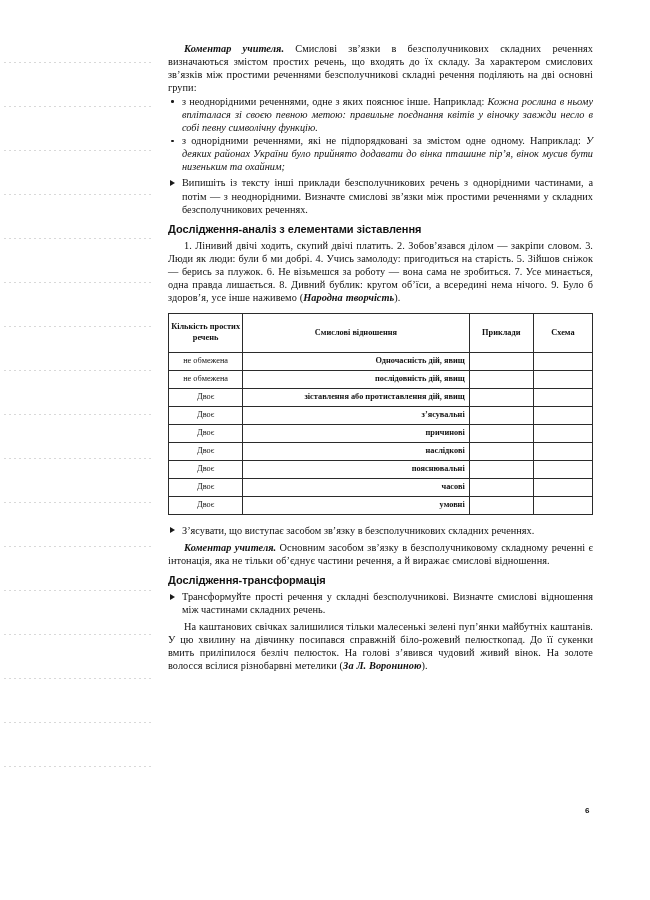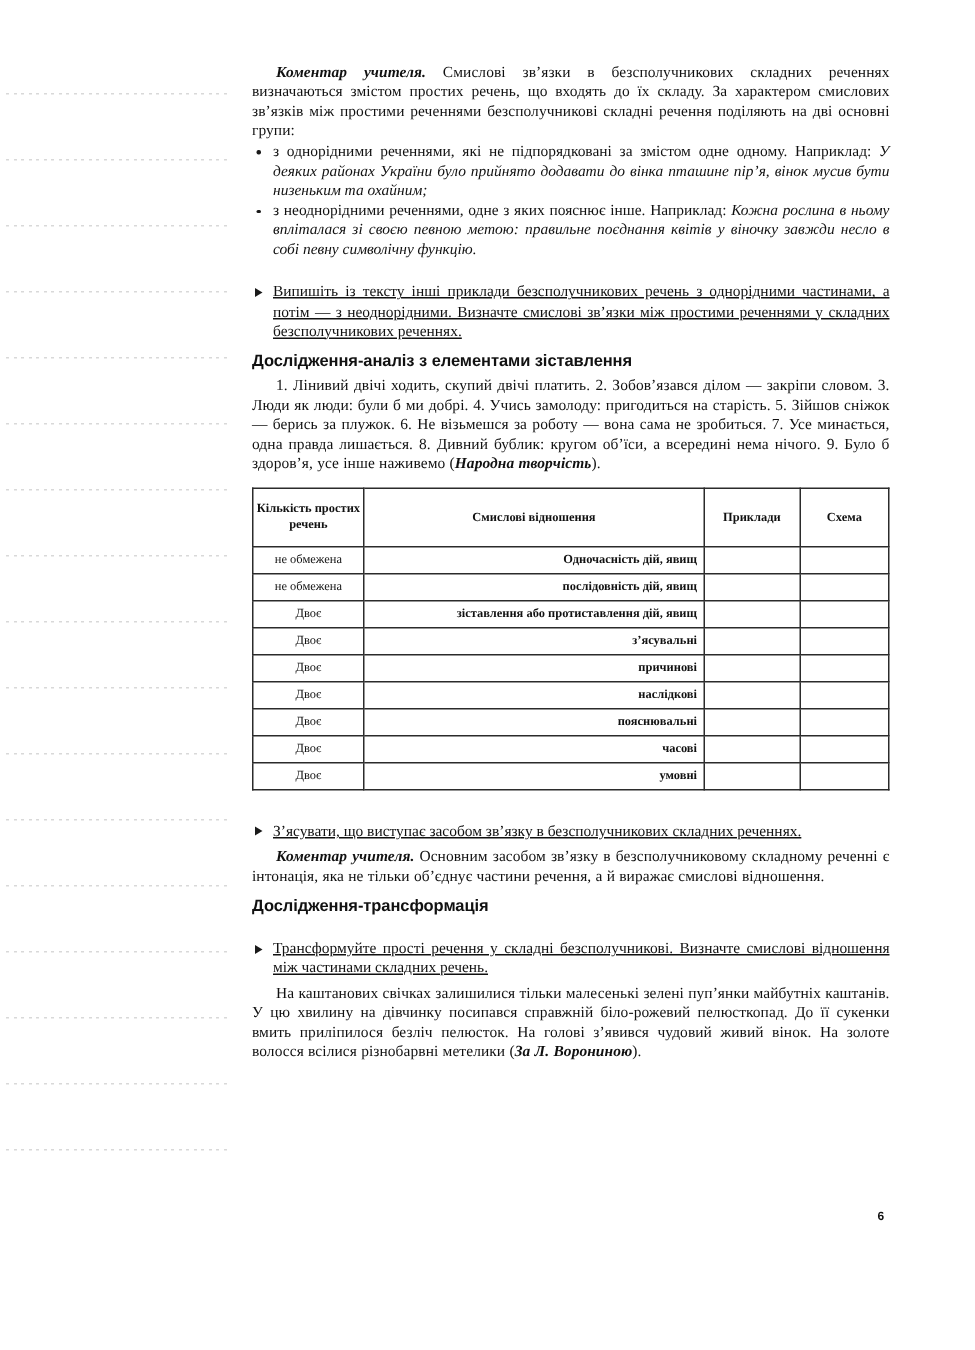--- a/index.html
+++ b/index.html
@@ -91,23 +91,22 @@
     left: 3px;
     top: 5.2px;
     width: 2.6px;
     height: 2.6px;
     border-radius: 50%;
     background: #1a1a1a;
   }
 
   ul.task-list {
     list-style: none;
-    margin: 15px 0 0 0;
+    margin: 3px 0 0 0;
     padding: 0;
-    text-decoration: underline;
   }
   ul.task-list > li {
     position: relative;
     padding-left: 14px;
     font-size: 10.3px;
     line-height: 13.05px;
     text-align: justify;
     margin-bottom: 1px;
   }
   ul.task-list > li .bullet-arrow {
@@ -196,24 +195,24 @@
   <div class="margin-rule" style="top:766px;"></div>
 </div>
 
 <div id="page">
   <div id="content">
 
     <p class="para"><span class="bi">Коментар учителя.</span><span> Смислові зв’язки в безсполучникових складних реченнях визначаються змістом простих речень, що входять до їх складу. За характером смислових зв’язків між простими реченнями безсполучникові складні речення поділяють на дві основні групи:</span></p>
 
     <ul class="dash-list">
       <li>
+        <span class="bullet-dot"></span><span>з неоднорідними реченнями, одне з яких пояснює інше. Наприклад: </span><span class="it">Кожна рослина в ньому впліталася зі своєю певною метою: правильне поєднання квітів у віночку завжди несло в собі певну символічну функцію.</span>
+      </li>
+      <li>
         <span class="bullet-dot"></span><span>з однорідними реченнями, які не підпорядковані за змістом одне одному. Наприклад: </span><span class="it">У деяких районах України було прийнято додавати до вінка пташине пір’я, вінок мусив бути низеньким та охайним;</span>
-      </li>
-      <li>
-        <span class="bullet-dot"></span><span>з неоднорідними реченнями, одне з яких пояснює інше. Наприклад: </span><span class="it">Кожна рослина в ньому впліталася зі своєю певною метою: правильне поєднання квітів у віночку завжди несло в собі певну символічну функцію.</span>
       </li>
     </ul>
 
     <ul class="task-list">
       <li>
         <span class="bullet-arrow"></span><span>Випишіть із тексту інші приклади безсполучникових речень з однорідними частинами, а потім — з неоднорідними. Визначте смислові зв’язки між простими реченнями у складних безсполучникових реченнях.</span>
       </li>
     </ul>
 
     <h3 class="subhead">Дослідження-аналіз з елементами зіставлення</h3>

